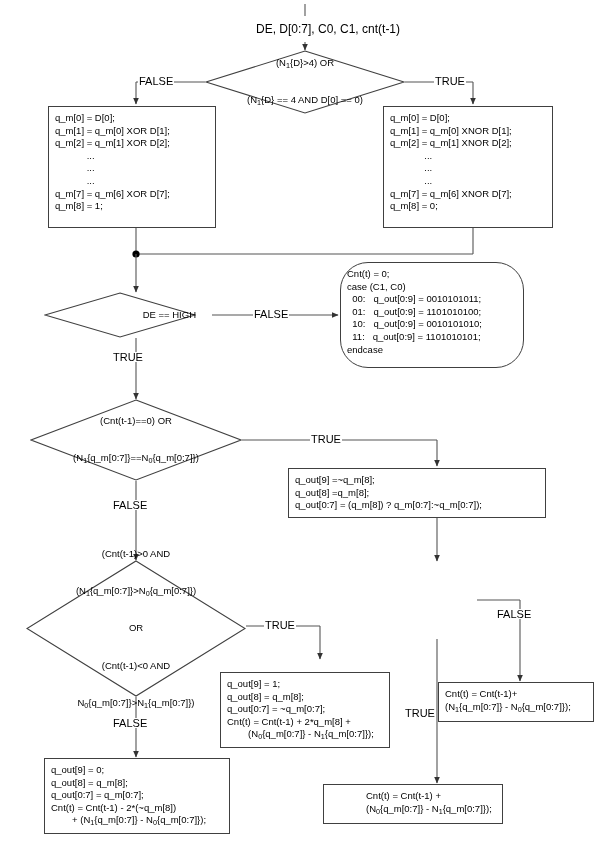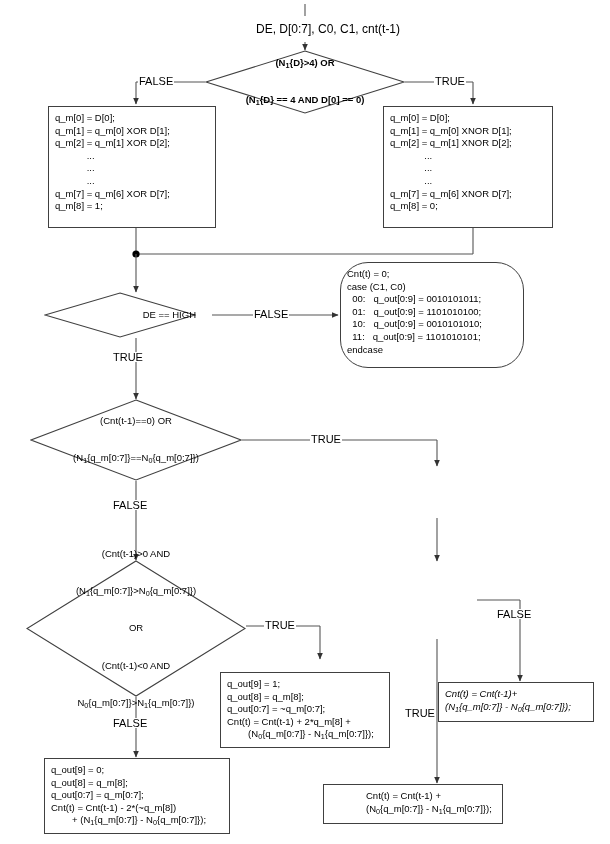--- a/index.html
+++ b/index.html
@@ -94,21 +94,21 @@
 
       <line x1="246" y1="626" x2="320" y2="626"></line>
       <line x1="320" y1="626" x2="320" y2="659" marker-end="url(#ah)"></line>
 
       <line x1="136" y1="697" x2="136" y2="757" marker-end="url(#ah)"></line>
     </g>
   </svg>
 
   <div class="label" style="left:232px;top:24px;">DE, D[0:7], C0, C1, cnt(t-1)</div>
 
-  <div class="node diamond" style="left:205px;top:50px;width:200px;height:64px;font-weight:bold;">
+  <div class="node diamond" style="left:205px;top:50px;width:200px;height:64px;">
     <svg class="dshape" viewBox="0 0 200 64" preserveAspectRatio="none">
       <polygon points="100,1 199,32 100,63 1,32" fill="#ffffff" stroke="#404040" stroke-width="1.1"></polygon>
     </svg>
     <div class="dtext">
       <div><span>(N<sub>1</sub>{D}&gt;4) OR</span></div>
       <div><span>(N<sub>1</sub>{D} == 4 AND D[0] == 0)</span></div>
     </div>
   </div>
 
   <div class="elabel" style="left:138px;top:76px;">FALSE</div>
@@ -156,20 +156,23 @@
     </svg>
     <div class="dtext">
       <div><span>(Cnt(t-1)==0) OR</span></div>
       <div><span>(N<sub>1</sub>{q_m[0:7]}==N<sub>0</sub>{q_m[0:7]})</span></div>
     </div>
   </div>
 
   <div class="elabel" style="left:310px;top:434px;">TRUE</div>
   <div class="elabel" style="left:112px;top:500px;">FALSE</div>
 
+  <div class="node box" style="left:288px;top:468px;width:258px;height:50px;"><span>q_out[9] =~q_m[8];
+q_out[8] =q_m[8];
+q_out[0:7] = (q_m[8]) ? q_m[0:7]:~q_m[0:7]);</span></div>
 
 
   <div class="elabel" style="left:496px;top:609px;">FALSE</div>
   <div class="elabel" style="left:404px;top:708px;">TRUE</div>
 
   <div class="node diamond" style="left:26px;top:560px;width:220px;height:137px;">
     <svg class="dshape" viewBox="0 0 220 137" preserveAspectRatio="none">
       <polygon points="110,1 219,68.5 110,136 1,68.5" fill="#ffffff" stroke="#404040" stroke-width="1.1"></polygon>
     </svg>
     <div class="dtext">
@@ -189,19 +192,19 @@
 q_out[0:7] = ~q_m[0:7];
 Cnt(t) = Cnt(t-1) + 2*q_m[8] +
         (N<sub>0</sub>{q_m[0:7]} - N<sub>1</sub>{q_m[0:7]});</span></div>
 
   <div class="node box" style="left:44px;top:758px;width:186px;height:76px;"><span>q_out[9] = 0;
 q_out[8] = q_m[8];
 q_out[0:7] = q_m[0:7];
 Cnt(t) = Cnt(t-1) - 2*(~q_m[8])
         + (N<sub>1</sub>{q_m[0:7]} - N<sub>0</sub>{q_m[0:7]});</span></div>
 
-  <div class="node box" style="left:438px;top:682px;width:156px;height:40px;font-style:italic;"><span>Cnt(t) = Cnt(t-1)+
+  <div class="node box" style="left:438px;top:682px;width:156px;height:40px;"><span>Cnt(t) = Cnt(t-1)+
 (N<sub>1</sub>{q_m[0:7]} - N<sub>0</sub>{q_m[0:7]});</span></div>
 
   <div class="node box" style="left:323px;top:784px;width:180px;height:40px;padding-left:42px;"><span>Cnt(t) = Cnt(t-1) +
 (N<sub>0</sub>{q_m[0:7]} - N<sub>1</sub>{q_m[0:7]});</span></div>
 
 </div>
 
 </body></html>

